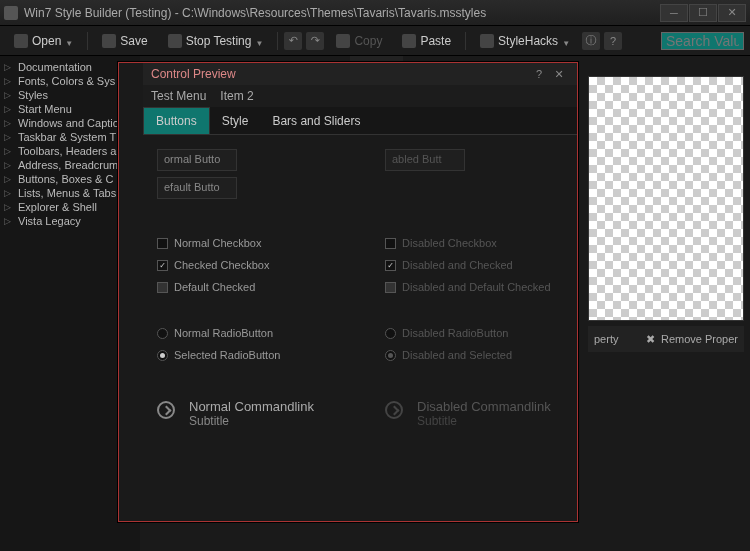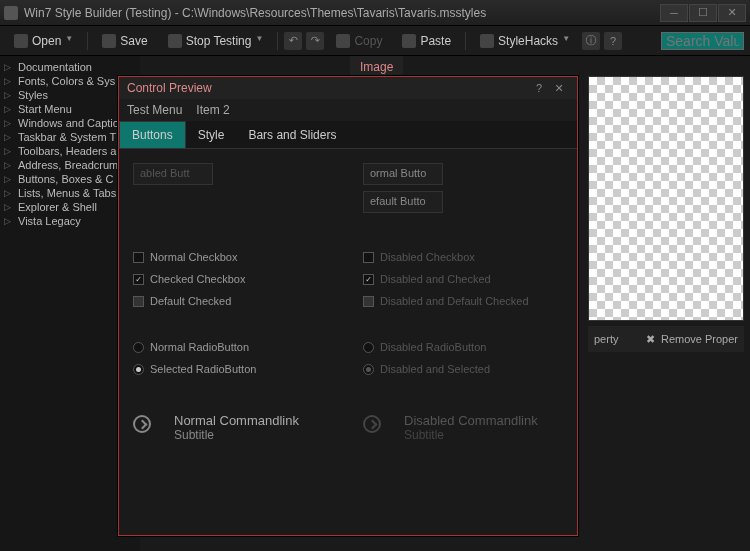--- a/index.html
+++ b/index.html
@@ -7,21 +7,21 @@
   
   
   .titlebar { height: 26px; background: linear-gradient(#2a2a2a,#1f1f1f); display:flex; align-items:center; padding:0 4px; color:#aaa; font-size:12px; border-bottom:1px solid #000;}
   .titlebar .app-icon { width:14px; height:14px; margin-right:6px; background:#555; border-radius:2px; display:inline-block;}
   .titlebar .title-text { flex:1; }
   .winbtns { display:flex; gap:1px;}
   .winbtn { width:28px; height:18px; background:#333; color:#888; font-size:11px; display:flex; align-items:center; justify-content:center; border:1px solid #444; }
   
   
   .toolbar { height:30px; background:#1c1c1c; display:flex; align-items:center; padding:0 6px; gap:4px; border-bottom:1px solid #000;}
-  .tbtn { display:flex; align-items:flex-start; gap:4px; padding:3px 8px; color:#ccc; font-size:12px; cursor:pointer; }
+  .tbtn { display:flex; align-items:flex-end; gap:4px; padding:3px 8px; color:#ccc; font-size:12px; cursor:pointer; }
   .tbtn .ticon { width:14px; height:14px; background:#444; display:inline-block; border-radius:2px;}
   .tbtn .drop { font-size:8px; color:#888;}
   .tsep { width:1px; height:18px; background:#333; margin:0 2px;}
   .ticononly { width:18px; height:18px; background:#333; border-radius:2px; display:flex; align-items:center; justify-content:center; color:#888; font-size:11px;}
   .search-box { margin-left:auto; width:83px; height:18px; background:#0f766e; border:1px solid #666; color:#ccc; font-size:14px; padding:0 4px;}
   
   
   .main { display:flex; height:calc(100% - 56px); }
   
   
@@ -43,21 +43,21 @@
     background-size:16px 16px;
     background-position:0 0,0 8px,8px -8px,-8px 0;
     background-color:#fff;
     border:1px solid #333;
   }
   .prop-row { position:absolute; right:6px; top:270px; width:156px; height:26px; background:#222; display:flex; align-items:center; font-size:11px; color:#aaa;}
   .prop-row .pr-half { flex:1; padding:0 6px; display:flex; align-items:center; gap:3px; white-space:nowrap;}
   .pr-ic { width:12px; height:12px; display:inline-block;}
   
   
-  .dialog { position:absolute; left:118px; top:76px; width:460px; height:460px; background:#1a1a1a; border:1px solid #a33; box-shadow:0 0 0 1px #000;}
+  .dialog { position:absolute; left:118px; top:62px; width:460px; height:460px; background:#1a1a1a; border:1px solid #a33; box-shadow:0 0 0 1px #000;padding-left:24px;}
   .dlg-title { height:22px; background:#222; color:#d88; font-size:12px; padding:3px 8px; display:flex; align-items:center;}
   .dlg-title .dlg-spacer{flex:1;}
   .dlg-title .dlg-btn{ width:20px; text-align:center; color:#888; font-size:11px; cursor:pointer;}
   .dlg-menu { height:22px; background:#1c1c1c; color:#aaa; font-size:12px; display:flex; align-items:center; padding:0 8px; gap:14px;}
   .dlg-tabs { height:28px; background:#161616; display:flex; align-items:flex-end; border-bottom:1px solid #333;}
   .dlg-tab { padding:6px 12px; color:#ccc; font-size:12px; cursor:pointer;}
   .dlg-tab.active { background:#0f766e; border:1px solid #333; border-bottom:none;}
   .dlg-body { padding:14px 14px; color:#999; font-size:11px;}
   .dlg-row { display:flex; gap:50px; margin-bottom:4px;}
   .dlg-col { width:180px;}
@@ -65,21 +65,21 @@
   .fake-button { display:inline-block; width:80px; height:22px; background:#1f1f1f; border:1px solid #333; color:#888; font-size:11px; padding:3px 6px; margin-bottom:4px; overflow:hidden; white-space:nowrap;}
   
   .chk-row { display:flex; align-items:center; gap:6px; margin:10px 0; color:#999;}
   .chk-row.disabled { color:#555;}
   .chk-box { width:11px; height:11px; border:1px solid #555; background:#111; display:flex; align-items:center; justify-content:center; font-size:8px; color:#ccc;}
   .radio-box { width:11px; height:11px; border:1px solid #555; background:#111; border-radius:50%; display:flex; align-items:center; justify-content:center;}
   .radio-dot { width:5px; height:5px; background:#ccc; border-radius:50%;}
   
   .section-gap { height:18px;}
   
-  .cmdlink { display:flex; gap:23px; align-items:flex-start; margin-top:6px;}
+  .cmdlink { display:flex; gap:14px; align-items:flex-start; margin-top:6px;}
   .cmdlink.disabled { color:#555;}
   .cmdlink .cmd-icon { width:18px; height:18px; border:2px solid #888; border-radius:50%; position:relative; flex-shrink:0; margin-top:2px;}
   .cmdlink .cmd-icon::after { content:""; position:absolute; right:3px; top:4px; width:5px; height:5px; border-top:2px solid #888; border-right:2px solid #888; transform:rotate(45deg);}
   .cmdlink.disabled .cmd-icon { border-color:#444;}
   .cmdlink.disabled .cmd-icon::after { border-color:#444;}
   .cmdlink .cmd-text .t1 { font-size:13px; color:#aaa;}
   .cmdlink.disabled .cmd-text .t1 { color:#555;}
   .cmdlink .cmd-text .t2 { font-size:12px; color:#888;}
   .cmdlink.disabled .cmd-text .t2 { color:#444;}
 </style>
@@ -213,25 +213,25 @@
     <span>Item 2</span>
   </div>
   <div class="dlg-tabs">
     <div class="dlg-tab active">Buttons</div>
     <div class="dlg-tab">Style</div>
     <div class="dlg-tab">Bars and Sliders</div>
   </div>
   <div class="dlg-body">
     <div class="dlg-row">
       <div class="dlg-col">
-        <div class="fake-button" style="color:#555;">abled Butt</div>
-      </div>
-      <div class="dlg-col">
         <div class="fake-button">ormal Butto</div><br>
         <div class="fake-button">efault Butto</div>
+      </div>
+      <div class="dlg-col">
+        <div class="fake-button" style="color:#555;">abled Butt</div>
       </div>
     </div>
 
     <div class="section-gap"></div>
 
     <div class="dlg-row">
       <div class="dlg-col">
         <div class="chk-row">
             <span class="chk-box"></span>
             <span>Normal Checkbox</span>

